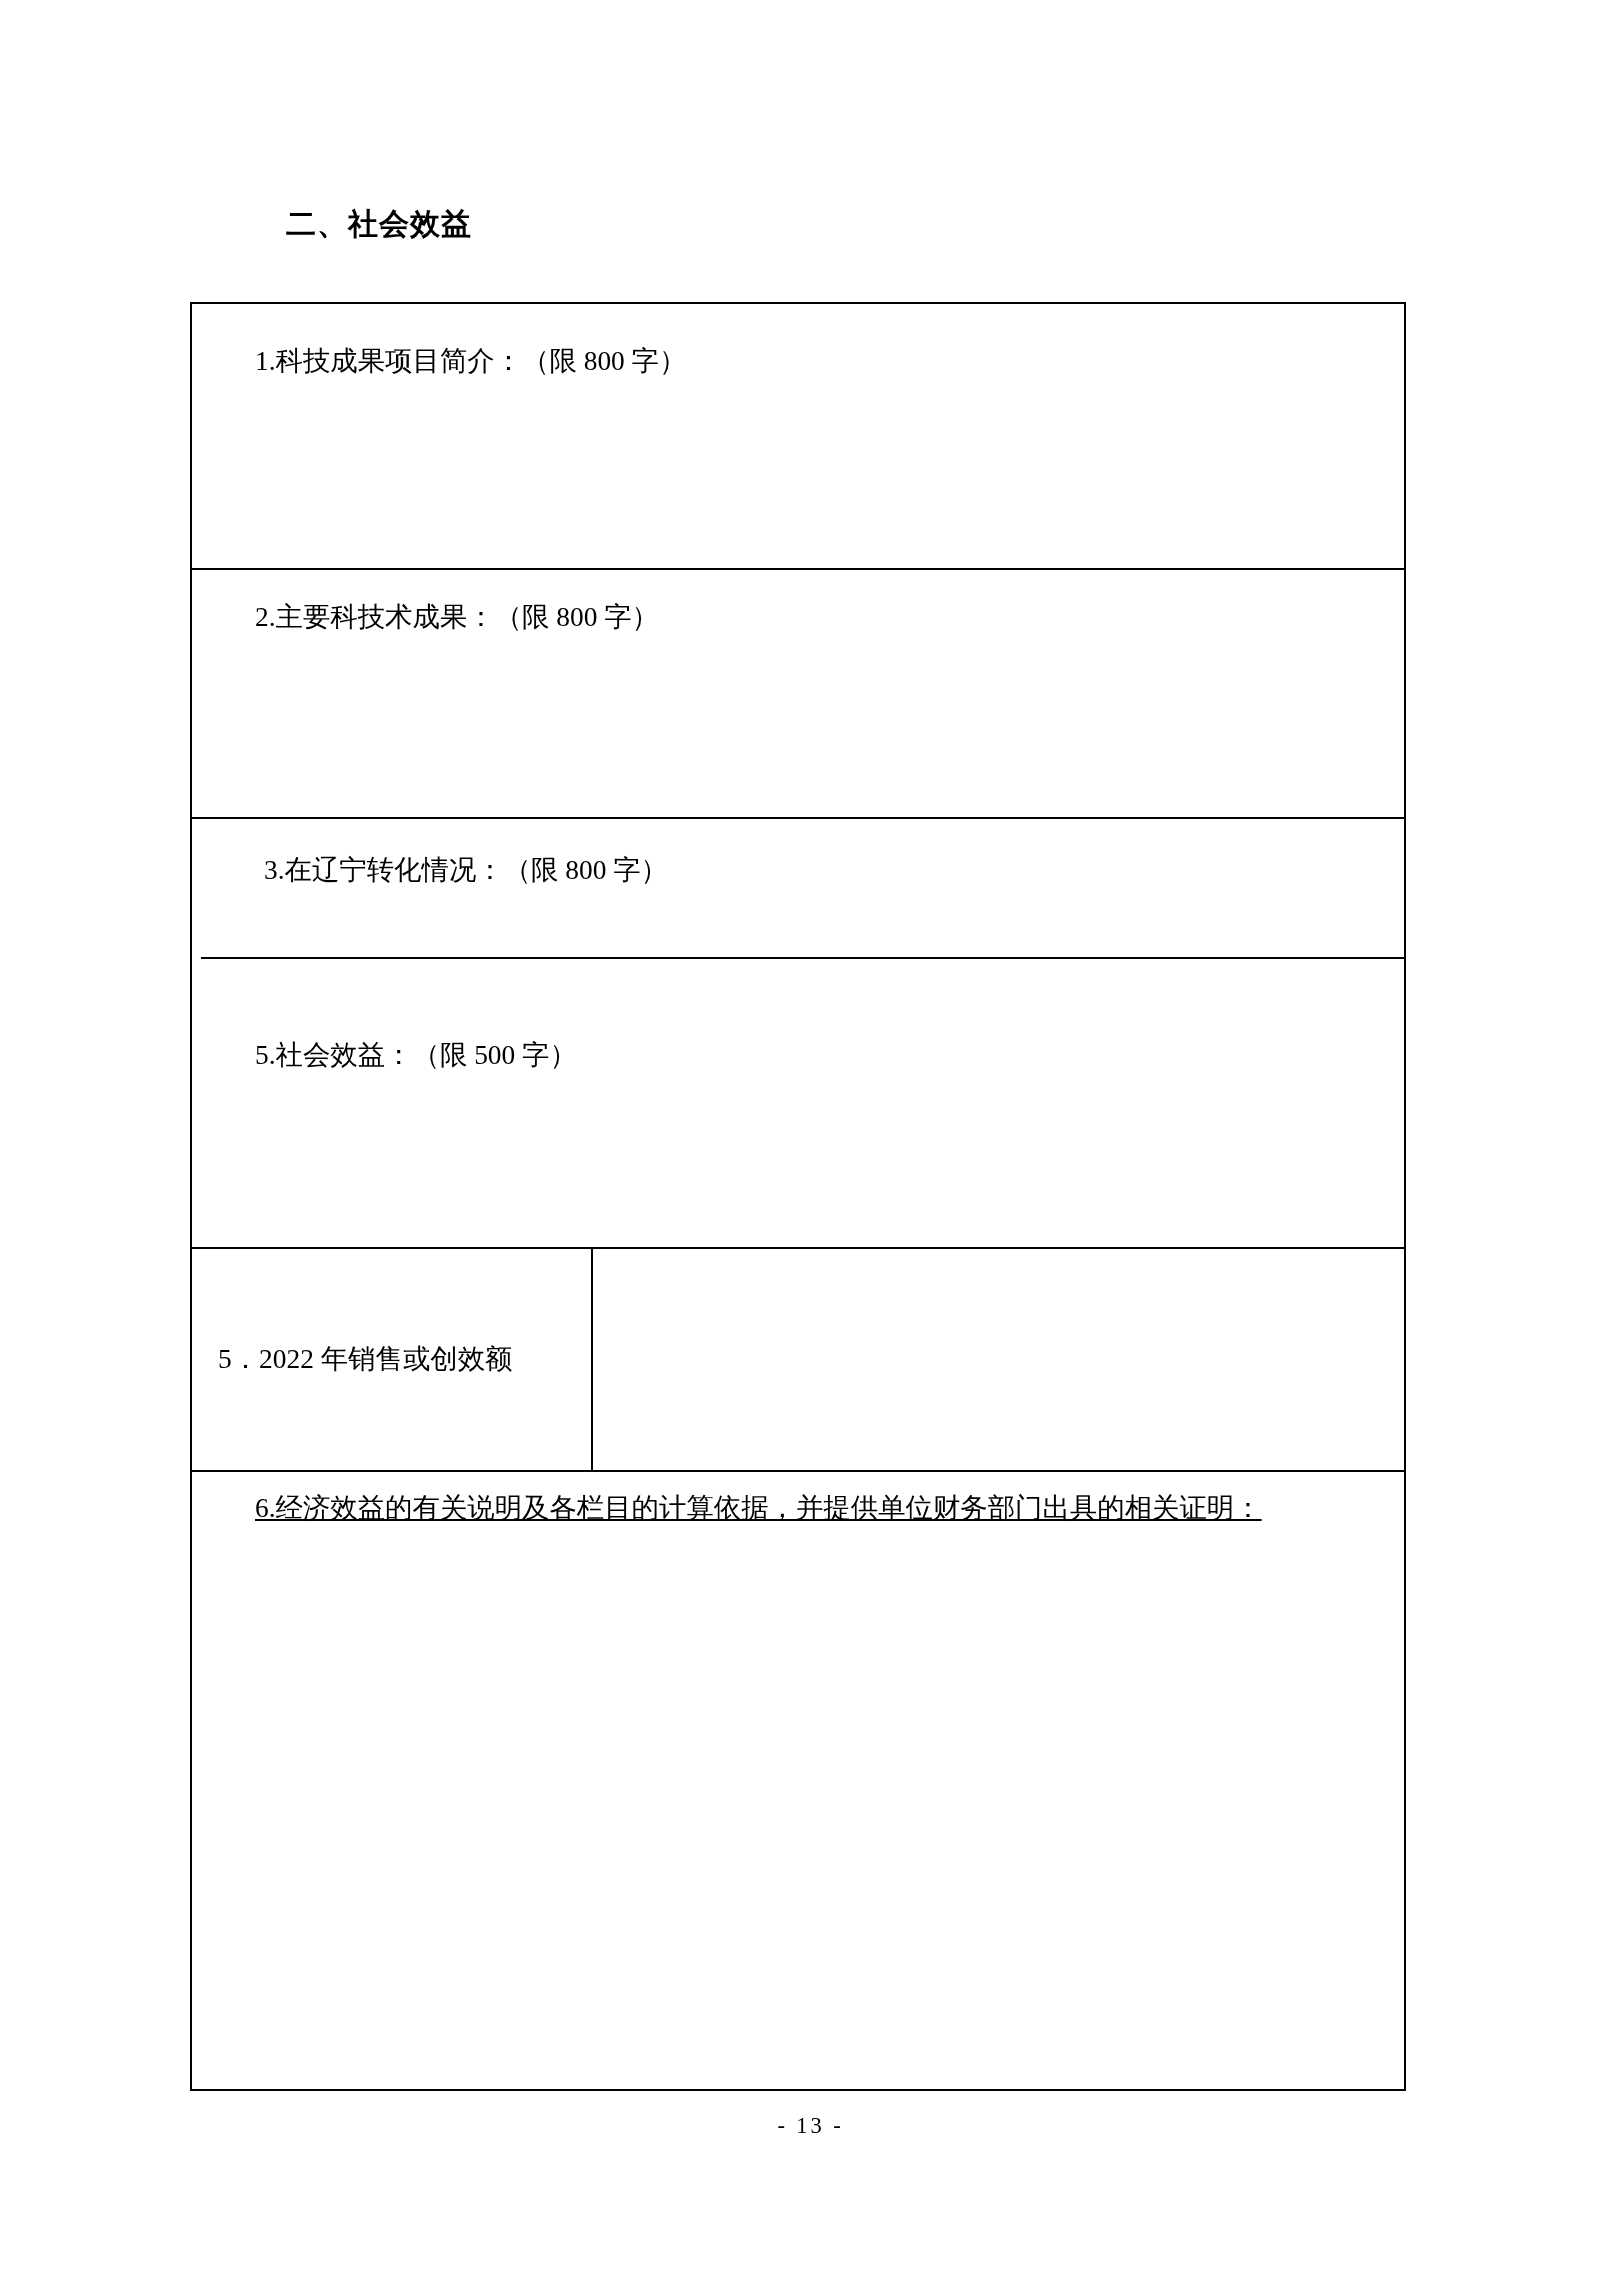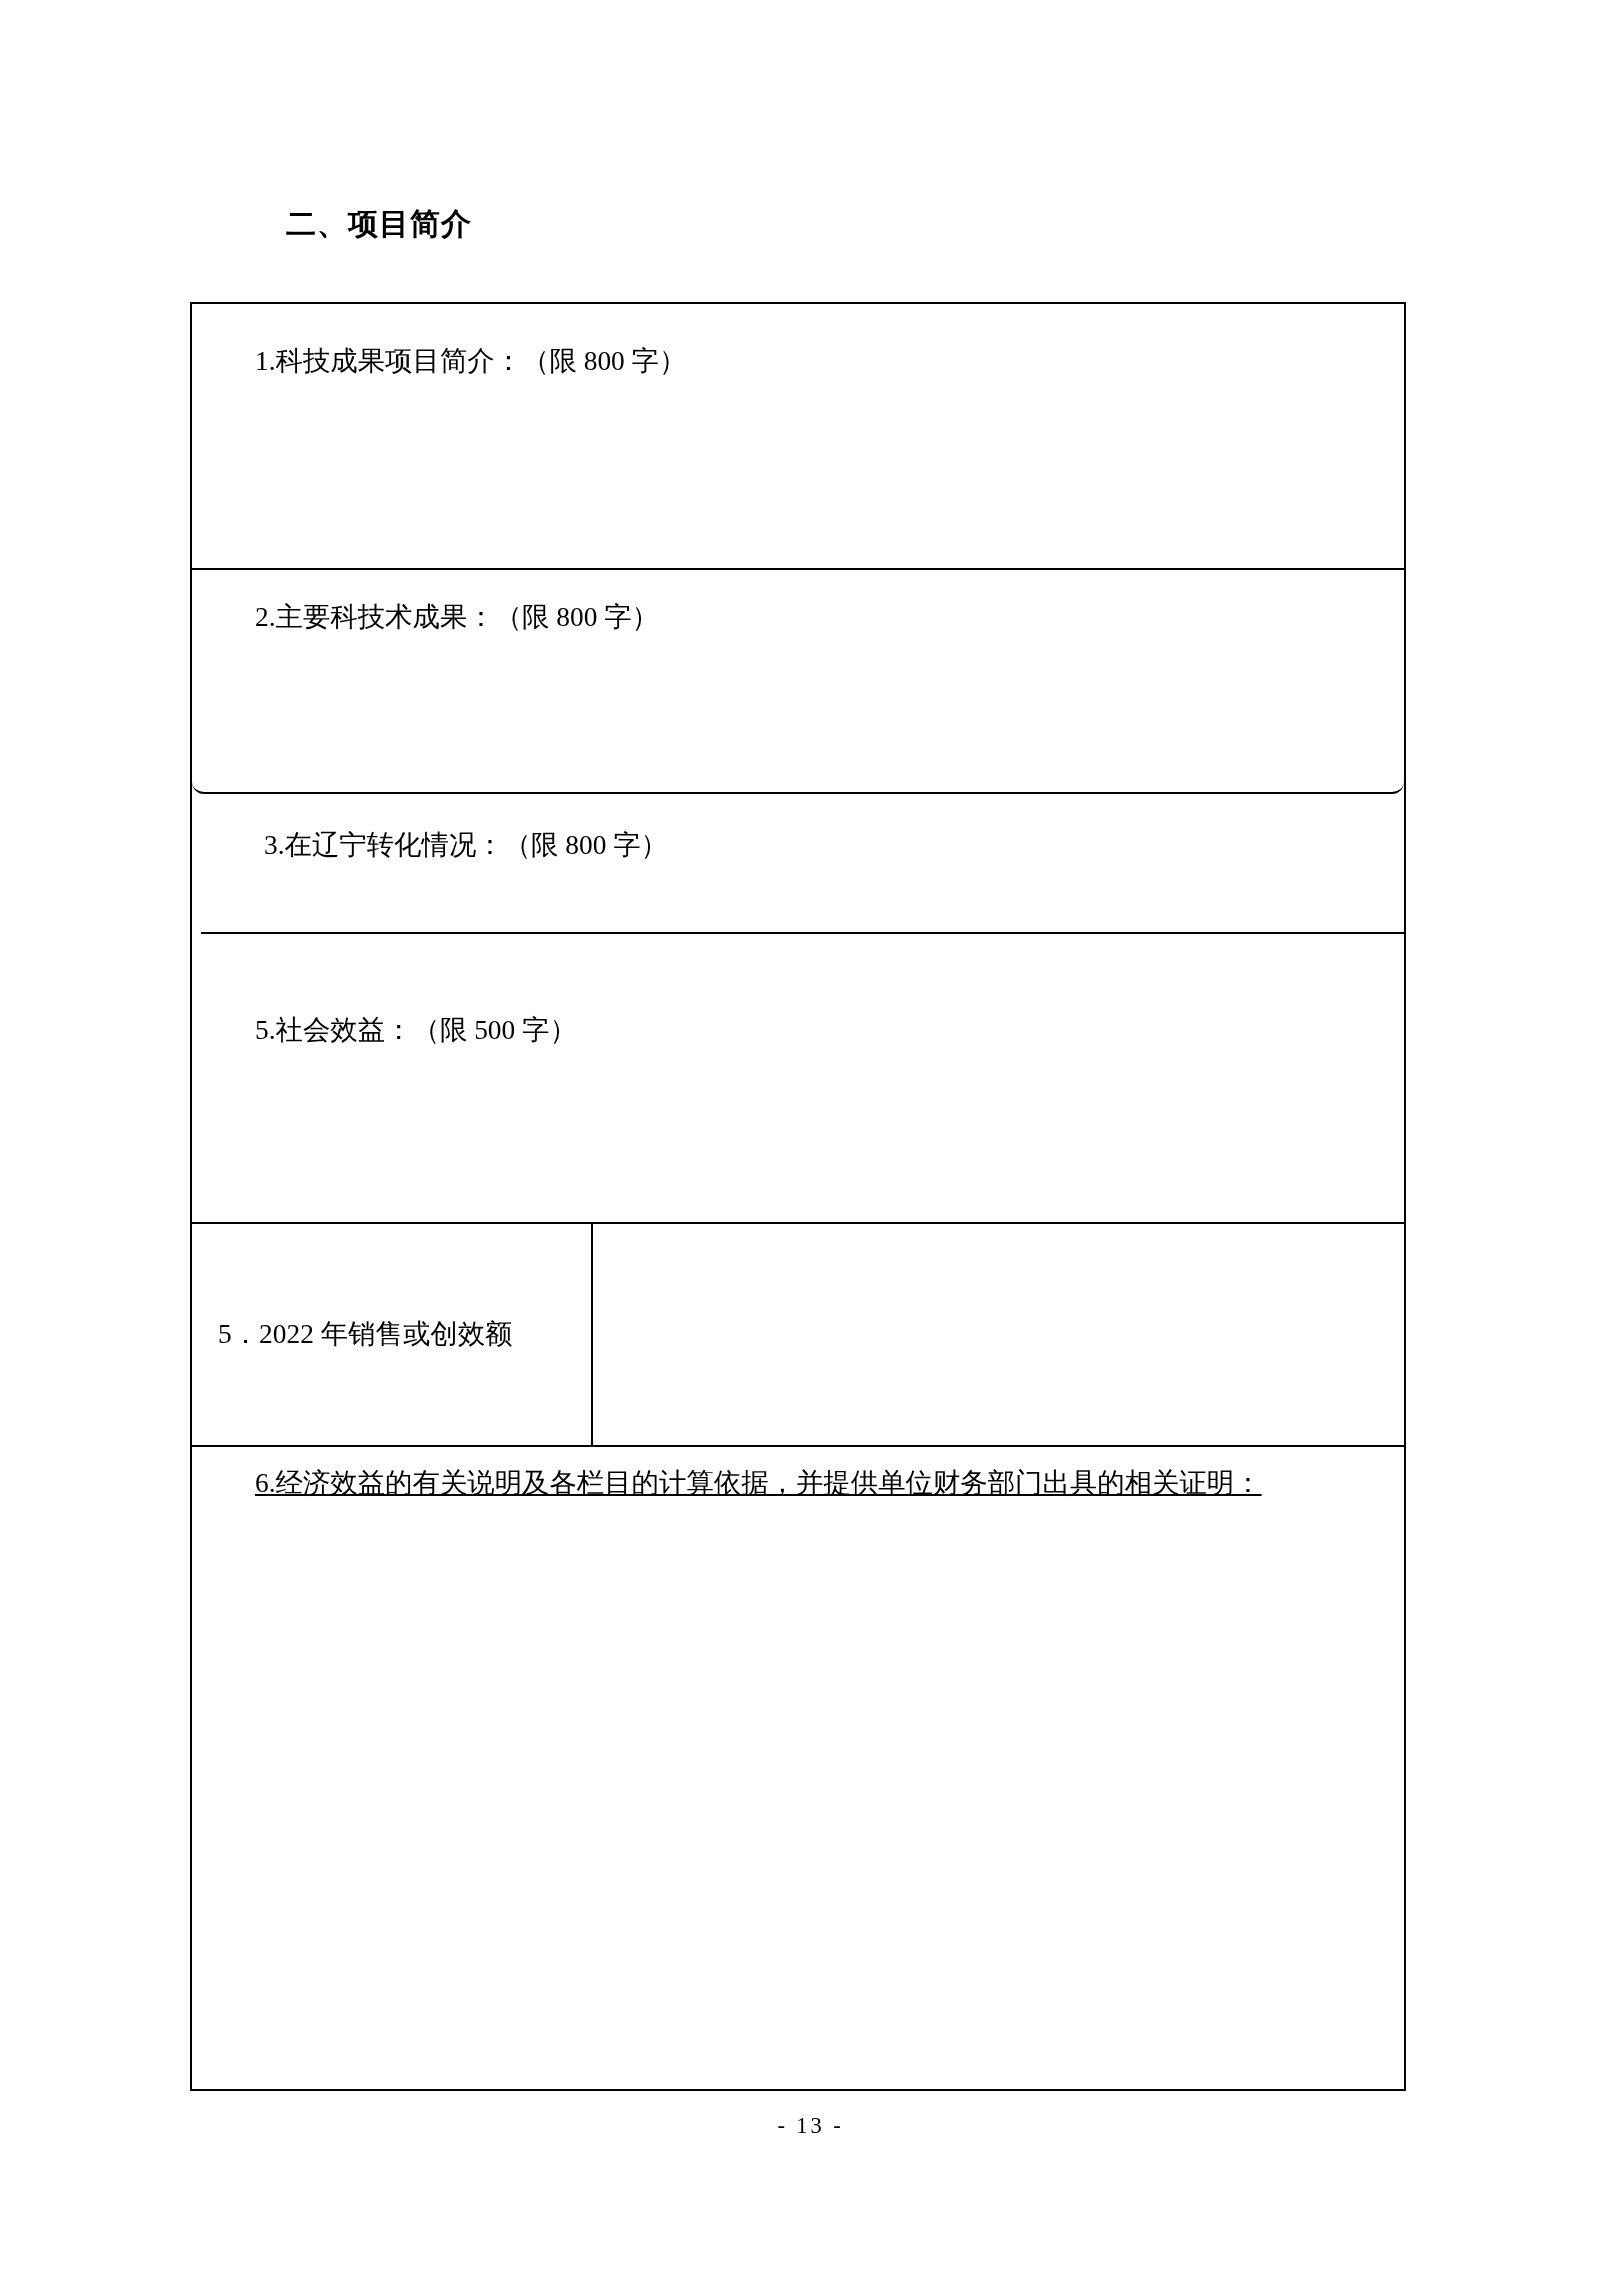--- a/index.html
+++ b/index.html
@@ -39,21 +39,21 @@
     flex-direction: column;
   }
   .form-row {
     box-sizing: border-box;
     border-bottom: 2px solid #000000;
     position: relative;
     font-size: 27.4px;
     line-height: 29px;
   }
   .row-1 { height: 266px; }
-  .row-2 { height: 224px; border-radius: 12px; }
+  .row-2 { height: 249px; }
   .row-3 { height: 140px; margin-left: 9px; }
   .row-4 { height: 290px; }
   .row-5 { height: 223px; display: flex; }
   .row-6 { flex: 1; border-bottom: none; text-decoration: underline; }
   .field-label {
     display: block;
     padding-left: 63px;
     padding-right: 39px;
     white-space: nowrap;
   }
@@ -91,21 +91,21 @@
     text-align: center;
     font-size: 22.5px;
     letter-spacing: 2.9px;
   }
 </style>
 </head>
 <body>
 
 <div class="page">
 
-  <div class="doc-title">二、项目简介</div>
+  <div class="doc-title">二、社会效益</div>
 
   <div class="form-table">
 
     <div class="form-row row-1">
       <span class="field-label">1.科技成果项目简介：（限 800 字）</span>
       <div class="entry-area"></div>
     </div>
 
     <div class="form-row row-2">
       <span class="field-label">2.主要科技术成果：（限 800 字）</span>

